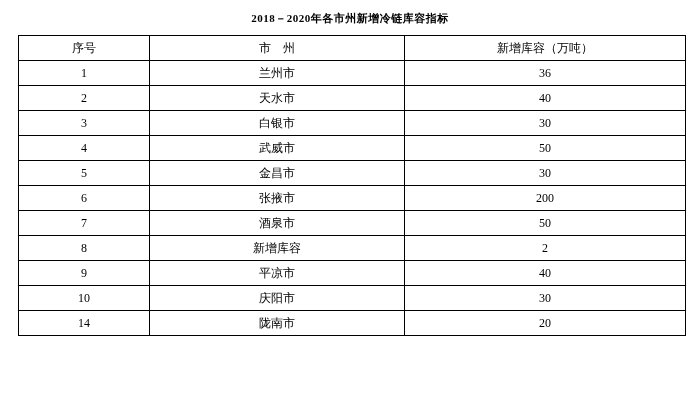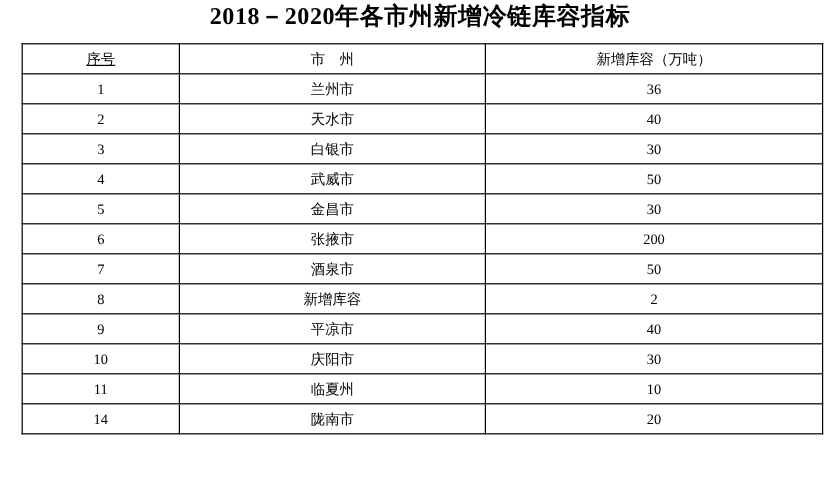--- a/index.html
+++ b/index.html
@@ -15,23 +15,24 @@
     overflow: hidden;
   }
   .page {
     width: 700px;
     height: 410px;
     box-sizing: border-box;
     position: relative;
   }
   .doc-title {
     text-align: center;
-    font-size: 20px;
+    font-size: 11px;
     font-weight: bold;
     letter-spacing: 0.5px;
+    padding-top: 11px;
     padding-bottom: 9px;
     font-family: "Liberation Serif", "DejaVu Serif", serif;
   }
   .table-wrap {
     padding: 0 18px;
   }
   table.data-table {
     border-collapse: collapse;
     width: 664px;
     margin: 0 auto;
@@ -40,21 +41,21 @@
   table.data-table td, table.data-table th {
     border: 1px solid #000000;
     height: 24px;
     font-size: 12px;
     font-weight: normal;
     text-align: center;
     vertical-align: middle;
     padding: 0;
     font-family: "Liberation Serif", "DejaVu Serif", serif;
   }
-  .col-no { width: 130px; text-decoration: underline; }
+  .col-no { width: 130px; }
   .col-city { width: 254px; }
   .col-cap { width: 280px; }
   .head-row td {
     height: 26px;
   }
 </style>
 </head>
 <body>
 
 <div class="page">
@@ -114,25 +115,20 @@
           <td>9</td>
           <td>平凉市</td>
           <td>40</td>
         </tr>
         <tr>
           <td>10</td>
           <td>庆阳市</td>
           <td>30</td>
         </tr>
         <tr>
-          <td>11</td>
-          <td>临夏州</td>
-          <td>10</td>
-        </tr>
-        <tr>
           <td>14</td>
           <td>陇南市</td>
           <td>20</td>
         </tr>
 
       </tbody>
     </table>
   </div>
 
 </div>

